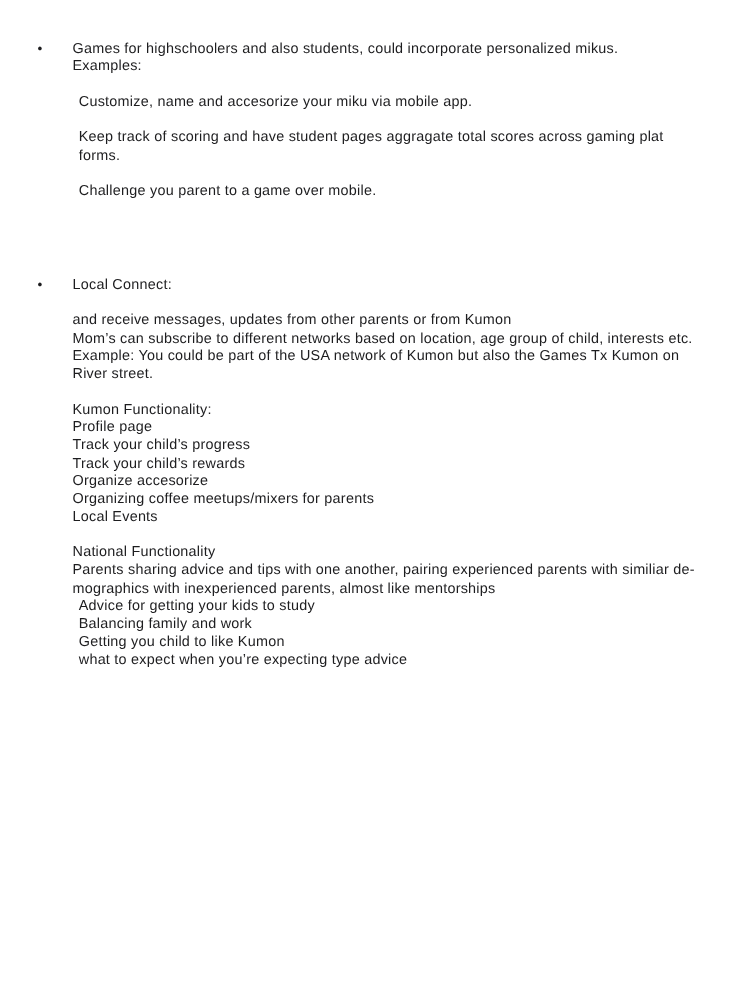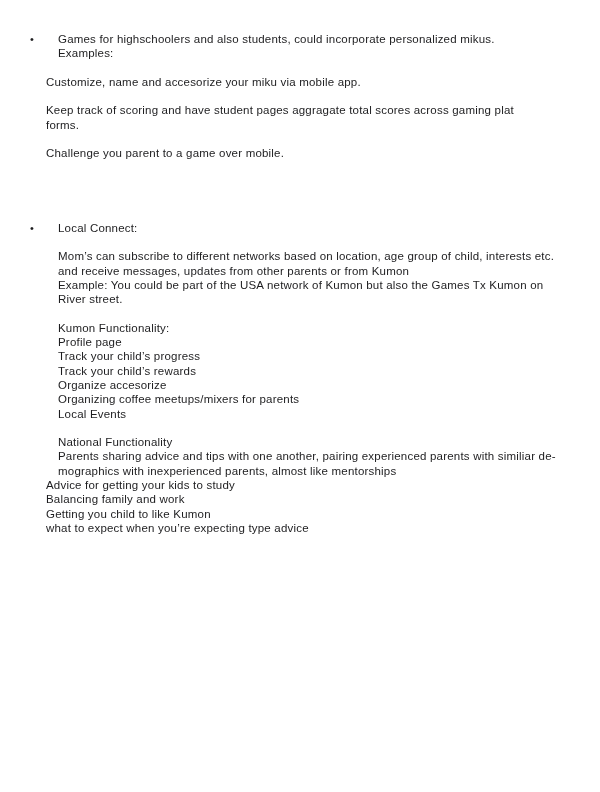--- a/index.html
+++ b/index.html
@@ -24,21 +24,21 @@
   .paragraph {
     position: relative;
   }
   .paragraph.spacing-none  { margin-top: 0; }
   .paragraph.spacing-normal{ margin-top: 14.3px; }
   .paragraph.spacing-large { margin-top: 60px; }
   .line {
     white-space: pre;
   }
   .line.indent-1 { padding-left: 58px; }
-  .line.indent-2 { padding-left: 46px; }
+  .line.indent-2 { padding-left: 63px; }
   .bullet {
     position: absolute;
     left: 30px;
     top: 0;
     font-size: 11px;
     line-height: 14.3px;
   }
 </style>
 </head>
 <body>
@@ -58,22 +58,22 @@
         <div class="line indent-2">forms.</div>
       </div>
       <div class="paragraph spacing-normal">
         <div class="line indent-2">Challenge you parent to a game over mobile.</div>
       </div>
       <div class="paragraph spacing-large">
         <span class="bullet">•</span>
         <div class="line indent-1">Local Connect:</div>
       </div>
       <div class="paragraph spacing-normal">
+        <div class="line indent-1">and receive messages, updates from other parents or from Kumon</div>
         <div class="line indent-1">Mom’s can subscribe to different networks based on location, age group of child, interests etc.</div>
-        <div class="line indent-1">and receive messages, updates from other parents or from Kumon</div>
         <div class="line indent-1">Example: You could be part of the USA network of Kumon but also the Games Tx Kumon on</div>
         <div class="line indent-1">River street.</div>
       </div>
       <div class="paragraph spacing-normal">
         <div class="line indent-1">Kumon Functionality:</div>
         <div class="line indent-1">Profile page</div>
         <div class="line indent-1">Track your child’s progress</div>
         <div class="line indent-1">Track your child’s rewards</div>
         <div class="line indent-1">Organize accesorize</div>
         <div class="line indent-1">Organizing coffee meetups/mixers for parents</div>

